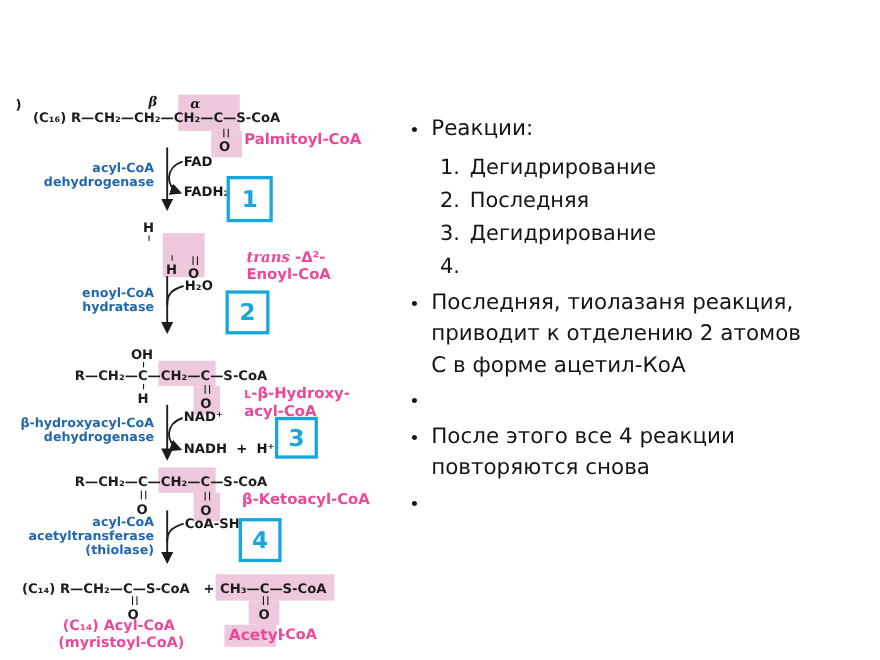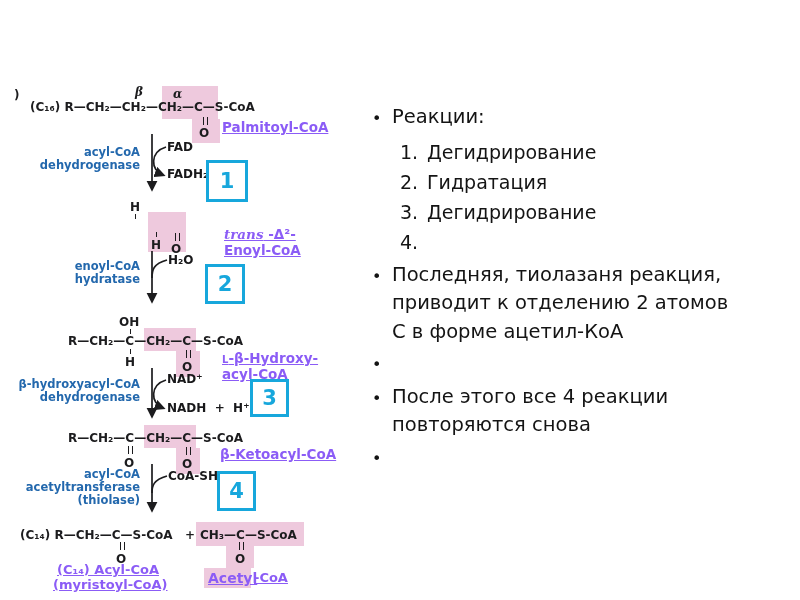--- a/index.html
+++ b/index.html
@@ -7,22 +7,22 @@
          font-family:"DejaVu Sans",sans-serif;}
   .title{position:absolute;top:5px;left:0;right:0;text-align:center;
          font-family:"Liberation Sans",sans-serif;font-weight:700;font-size:24px;
          line-height:26.5px;letter-spacing:-0.5px;color:#0a0a0a;white-space:pre-line;}
   
   .diagram{position:absolute;left:0;top:0;width:365px;height:600px;}
   .hl{position:absolute;background:#eec9dd;z-index:1;}
   .fm{position:absolute;font:700 12px "DejaVu Sans",sans-serif;color:#1c1c1e;
       white-space:pre;z-index:3;}
   .gk{position:absolute;font:italic 700 12px "DejaVu Serif",serif;color:#1c1c1e;z-index:3;}
-  .lbl{position:absolute;font:700 13.5px "DejaVu Sans",sans-serif;color:#8b5cf6;
-       white-space:pre;z-index:3;text-decoration:underline;}
+  .lbl{position:absolute;font:700 13.5px "DejaVu Sans",sans-serif;color:#ec4899;
+       white-space:pre;z-index:3;}
   .lbl i{font-family:"DejaVu Serif",serif;margin-top:32px;}
   .enz{position:absolute;width:124px;text-align:right;font:700 11.5px "DejaVu Sans",sans-serif;
        color:#2368ad;white-space:nowrap;z-index:3;}
   .cof{position:absolute;font:700 12px "DejaVu Sans",sans-serif;color:#18181a;
        white-space:pre;z-index:3;}
   .stepbox{position:absolute;border:3px solid #17a7dc;background:#fff;color:#17a7dc;
            font:700 21px "DejaVu Sans",sans-serif;display:flex;align-items:center;
            justify-content:center;z-index:3;}
   .sbond{position:absolute;width:0;border-left:1.6px solid #1c1c1e;z-index:2;}
   .dbond{position:absolute;width:3px;border-left:1.6px solid #1c1c1e;
@@ -151,21 +151,21 @@
       <span class="btext">Реакции:</span>
     </div>
 
     <div class="numlist">
       <div class="numrow">
         <span class="num">1.</span>
         <span>Дегидрирование</span>
       </div>
       <div class="numrow">
         <span class="num">2.</span>
-        <span>Гидратация</span>
+        <span>Последняя</span>
       </div>
       <div class="numrow">
         <span class="num">3.</span>
         <span>Дегидрирование</span>
       </div>
       <div class="numrow">
         <span class="num">4.</span>
       </div>
     </div>
 

